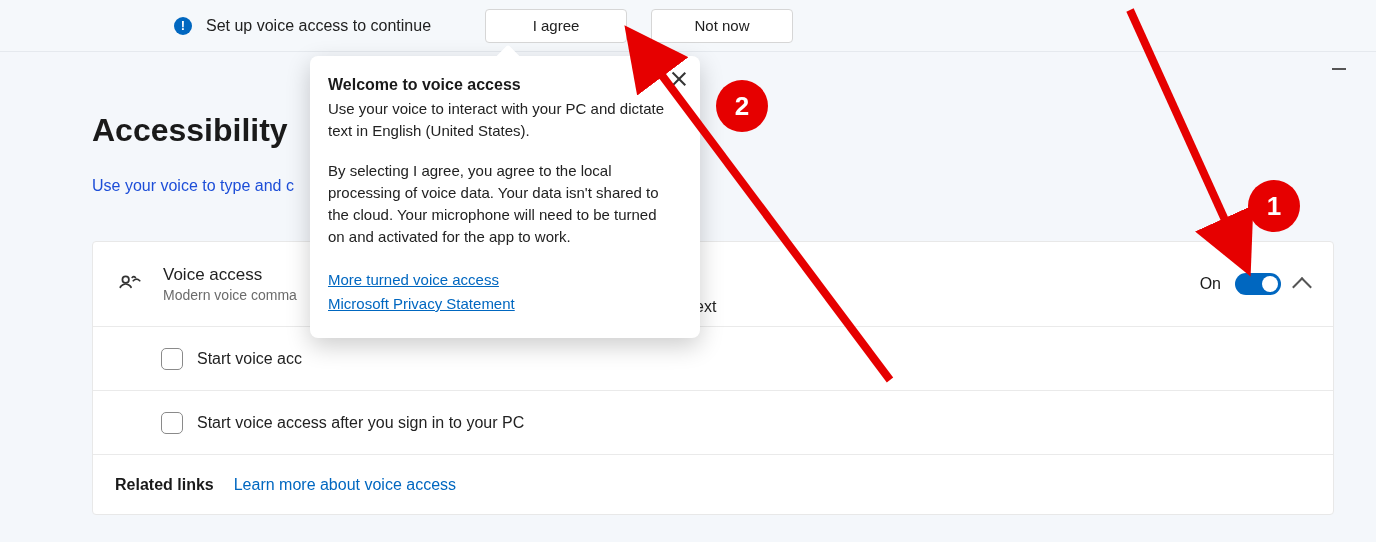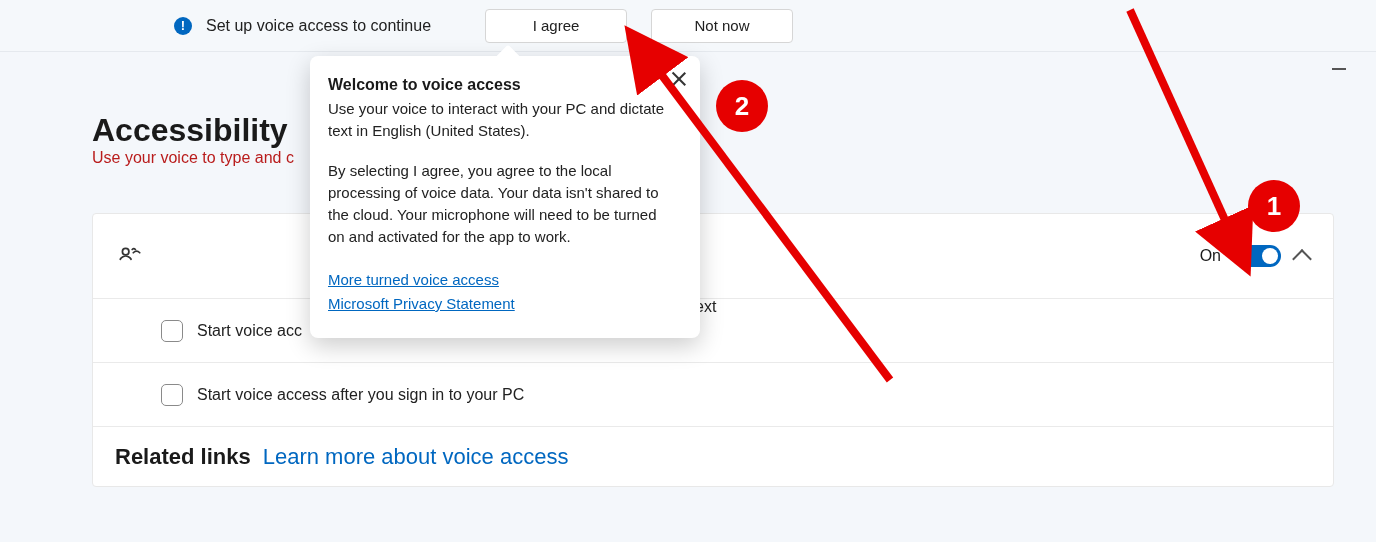--- a/index.html
+++ b/index.html
@@ -69,22 +69,23 @@
     padding-left: 92px;
     padding-top: 60px;
     position: relative;
   }
   .page-title {
     font-size: 32px;
     font-weight: 600;
     display: inline;
   }
   .page-subtitle {
-    font-size: 16px;
-    color: #b91c1c;
+    margin-top: 28px;
+    font-size: 16px;
+    color: #1d4ed8;
   }
 
   
   .card {
     width: 1242px;
     margin-top: 46px;
     background: #ffffff;
     border: 1px solid #e8e8e8;
     border-radius: 4px;
   }
@@ -165,22 +166,22 @@
     cursor: pointer;
     flex-shrink: 0;
   }
 
   .related-row {
     display: flex;
     align-items: center;
     height: 60px;
     border-top: 1px solid #eaeaea;
     padding-left: 22px;
-    font-size: 22px;
-    gap: 12px;
+    font-size: 16px;
+    gap: 20px;
   }
   .related-label { font-weight: 600; }
   .link { color: #0067c0; cursor: pointer; text-align: center; }
 
   
   .popover {
     position: absolute;
     top: 56px;
     left: 310px;
     width: 390px;
@@ -267,20 +268,24 @@
   <span class="floating-ext-label">ext</span>
 
   <div class="card">
     <div class="card-header">
       <svg class="mic-icon" viewBox="0 0 24 24" fill="none" stroke="#333" stroke-width="1.6" stroke-linecap="round">
         <circle cx="8" cy="8" r="3"></circle>
         <path d="M3 15c1-2 4-3 5-3s4 1 5 3"></path>
         <path d="M14 6c1-1 2-1 3 0"></path>
         <path d="M15 9c2-2 4-2 6 0"></path>
       </svg>
+      <div>
+        <div class="card-title">Voice access</div>
+        <div class="card-sub">Modern voice comma</div>
+      </div>
       <div class="card-header-right">
         <span class="state-label">On</span>
         <div class="toggle"></div>
         <div class="chevron"></div>
       </div>
     </div>
 
     <div class="card-row">
       <div class="checkbox"></div>
       <span>Start voice acc</span>

